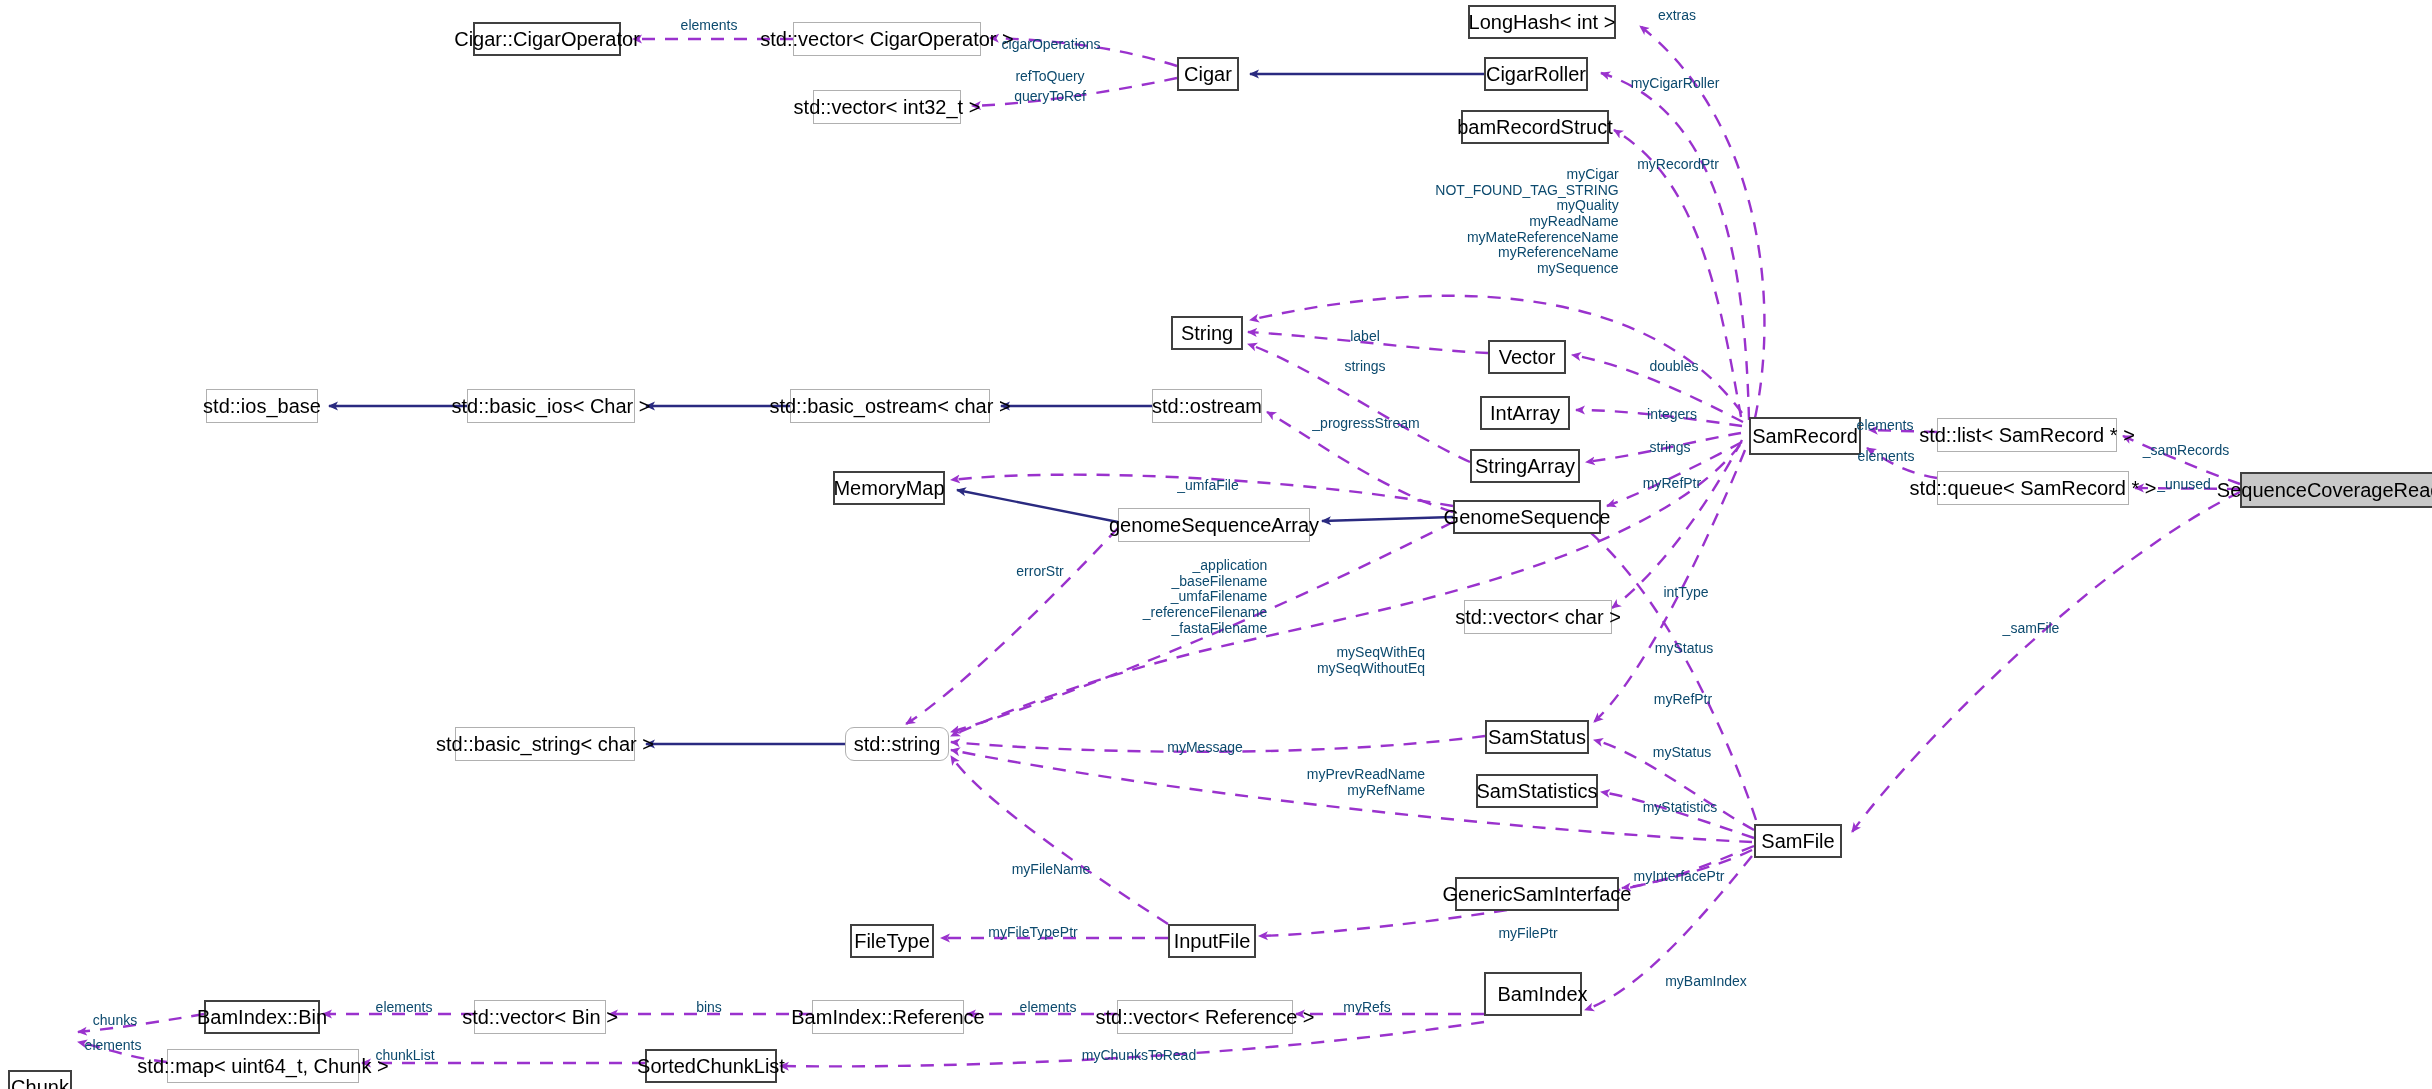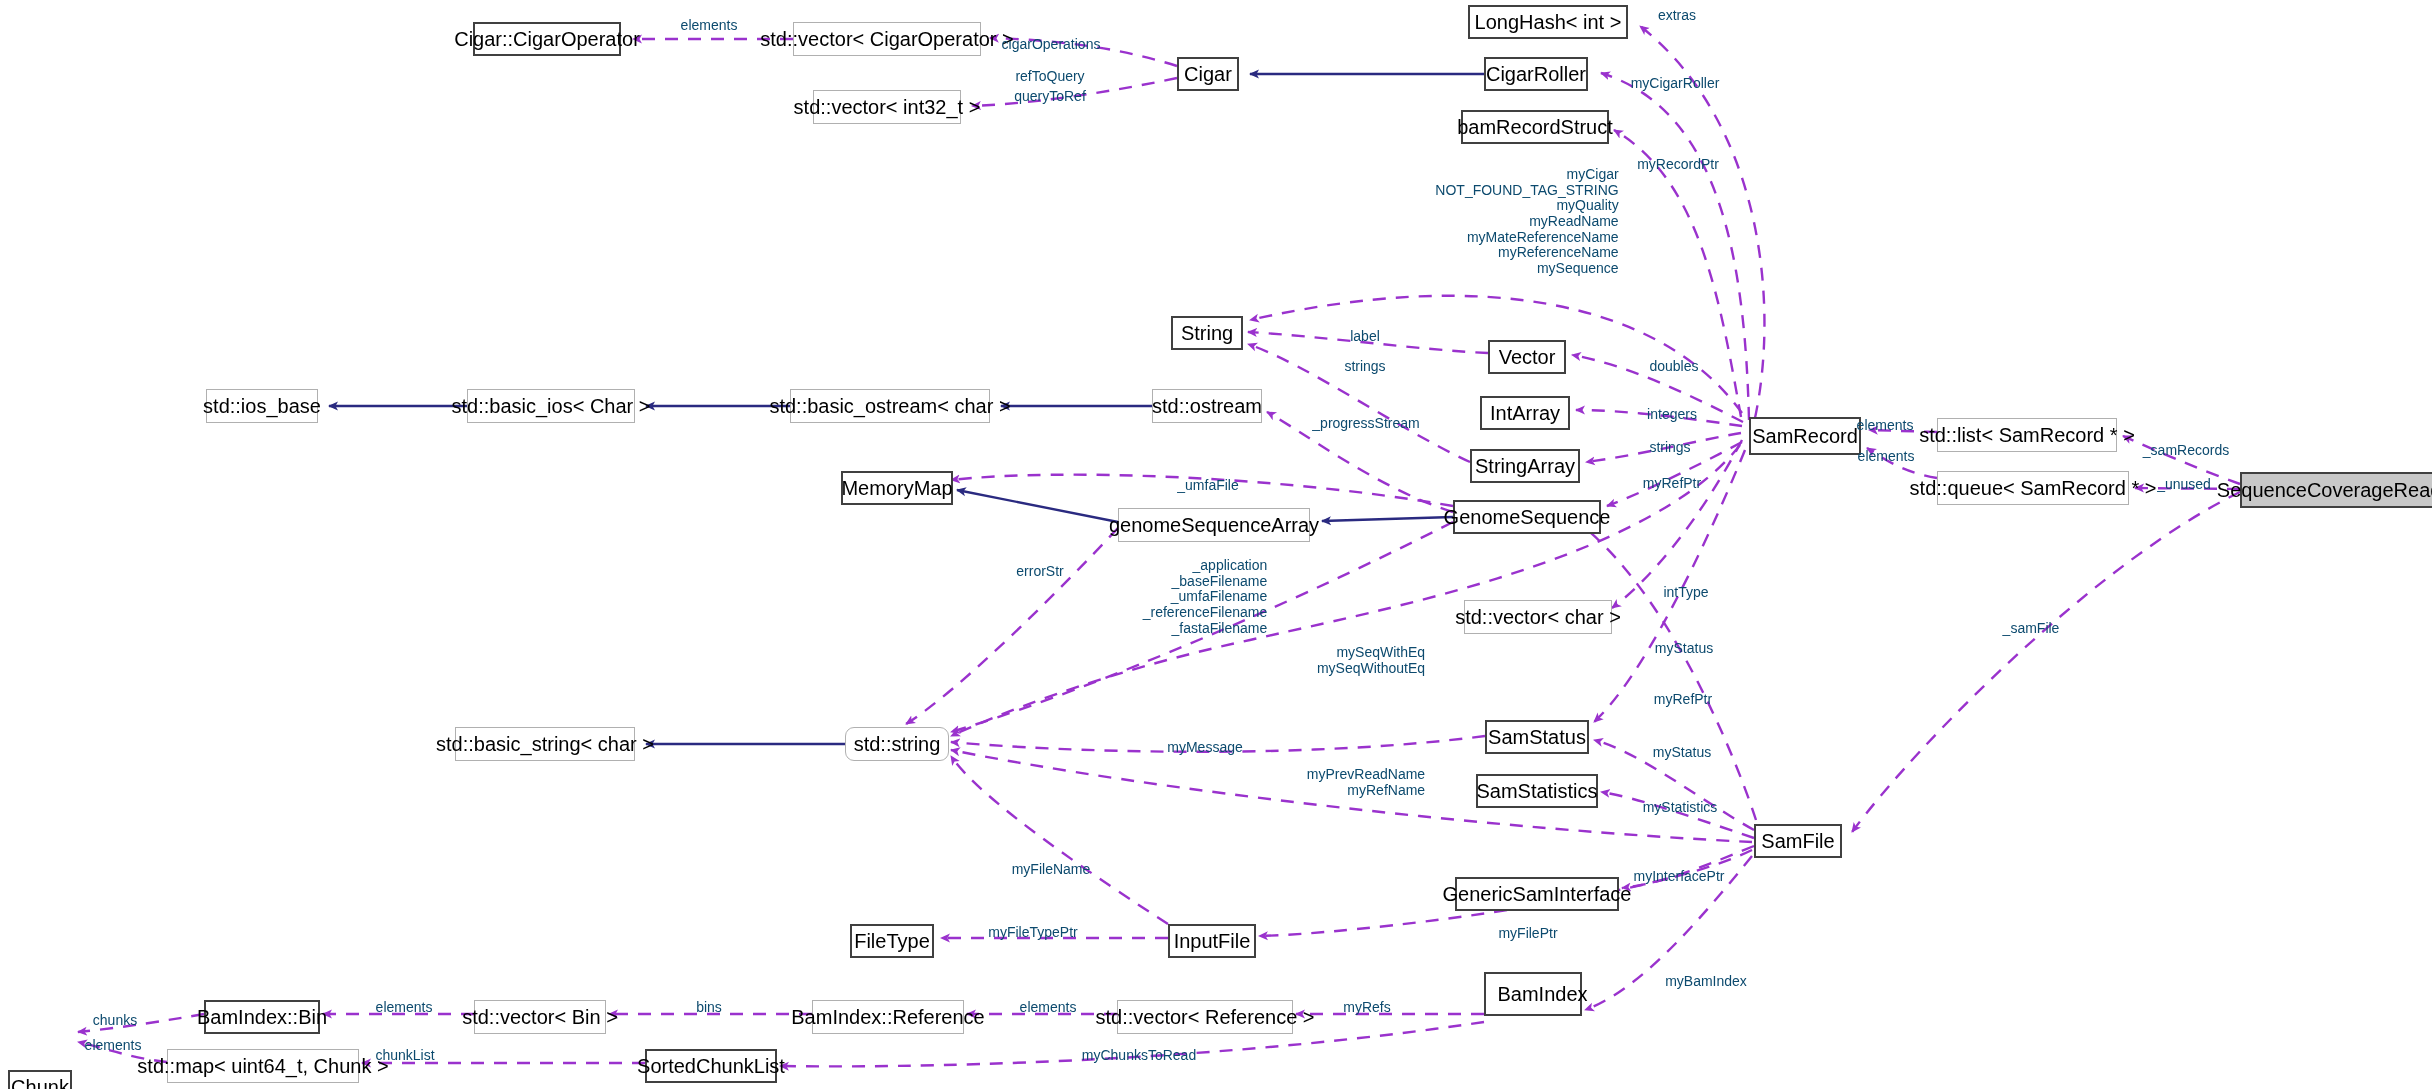--- a/index.html
+++ b/index.html
@@ -134,21 +134,21 @@
     </div>
   <div class="node thin" style="left:813px;top:90px;width:148px;height:34px;">
       <span>std::vector&lt; int32_t &gt;</span>
     </div>
   <div class="node bold" style="left:1177px;top:57px;width:62px;height:34px;">
       <span>Cigar</span>
     </div>
   <div class="node bold" style="left:1484px;top:57px;width:104px;height:34px;">
       <span>CigarRoller</span>
     </div>
-  <div class="node bold" style="left:1468px;top:5px;width:160px;height:34px;">
+  <div class="node bold" style="left:1468px;top:5px;width:148px;height:34px;">
       <span>LongHash&lt; int &gt;</span>
     </div>
   <div class="node bold" style="left:1461px;top:110px;width:148px;height:34px;">
       <span>bamRecordStruct</span>
     </div>
 
   <div class="node thin" style="left:206px;top:389px;width:112px;height:34px;">
       <span>std::ios_base</span>
     </div>
   <div class="node thin" style="left:467px;top:389px;width:168px;height:34px;">
@@ -167,21 +167,21 @@
   <div class="node bold" style="left:1488px;top:340px;width:78px;height:34px;">
       <span>Vector</span>
     </div>
   <div class="node bold" style="left:1480px;top:396px;width:90px;height:34px;">
       <span>IntArray</span>
     </div>
   <div class="node bold" style="left:1470px;top:449px;width:110px;height:34px;">
       <span>StringArray</span>
     </div>
 
-  <div class="node bold" style="left:833px;top:471px;width:112px;height:34px;margin-left:8px;">
+  <div class="node bold" style="left:833px;top:471px;width:112px;height:34px;">
       <span>MemoryMap</span>
     </div>
   <div class="node thin" style="left:1118px;top:508px;width:192px;height:34px;">
       <span>genomeSequenceArray</span>
     </div>
   <div class="node bold" style="left:1453px;top:500px;width:148px;height:34px;">
       <span>GenomeSequence</span>
     </div>
 
   <div class="node bold" style="left:1749px;top:417px;width:112px;height:38px;">

